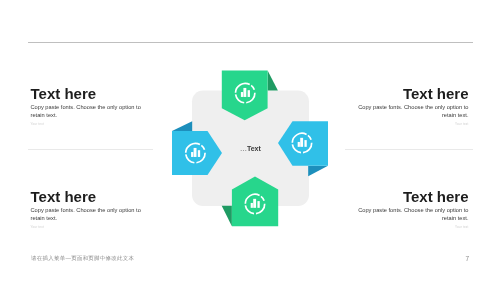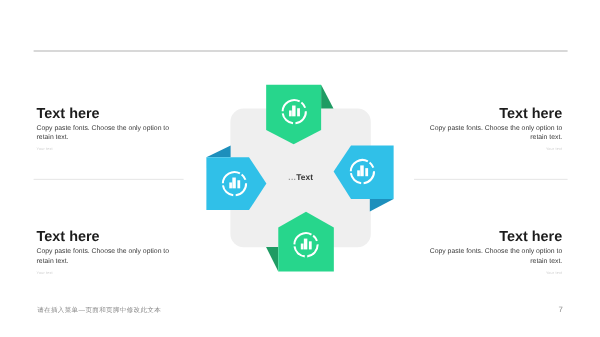--- a/index.html
+++ b/index.html
@@ -9,21 +9,21 @@
   .slide{position:absolute;left:0;top:0;width:500px;height:281px;}
 
   
   .rule{position:absolute;height:1px;}
   .rule-top{left:28px;top:42px;width:445px;background:#bfbfbf;}
   .rule-mid-left{left:28px;top:149px;width:125px;background:#e9e9e9;}
   .rule-mid-right{left:345px;top:149px;width:128px;background:#e9e9e9;}
 
   
   .blk{position:absolute;}
-  .blk h3{margin:0;font-size:12px;font-weight:bold;color:#1d1d1d;line-height:10px;}
+  .blk h3{margin:0;font-size:15px;font-weight:bold;color:#1d1d1d;line-height:10px;}
   .blk p.body{margin:4px 0 0 0;font-size:5.7px;color:#3a3a3a;line-height:8px;}
   .blk p.tiny{margin:3px 0 0 0;font-size:3.1px;color:#cfcfcf;letter-spacing:0.15px;line-height:4px;}
   .left{left:30.5px;text-align:left;}
   .right{right:31.5px;text-align:right;}
   .b1,.b2{top:89px;width:113px;}
   .b3,.b4{top:191.5px;width:113px;}
 
   
   .diagram{position:absolute;left:0;top:0;}
   .centerlabel{position:absolute;left:192px;top:90.7px;width:117px;height:116px;

